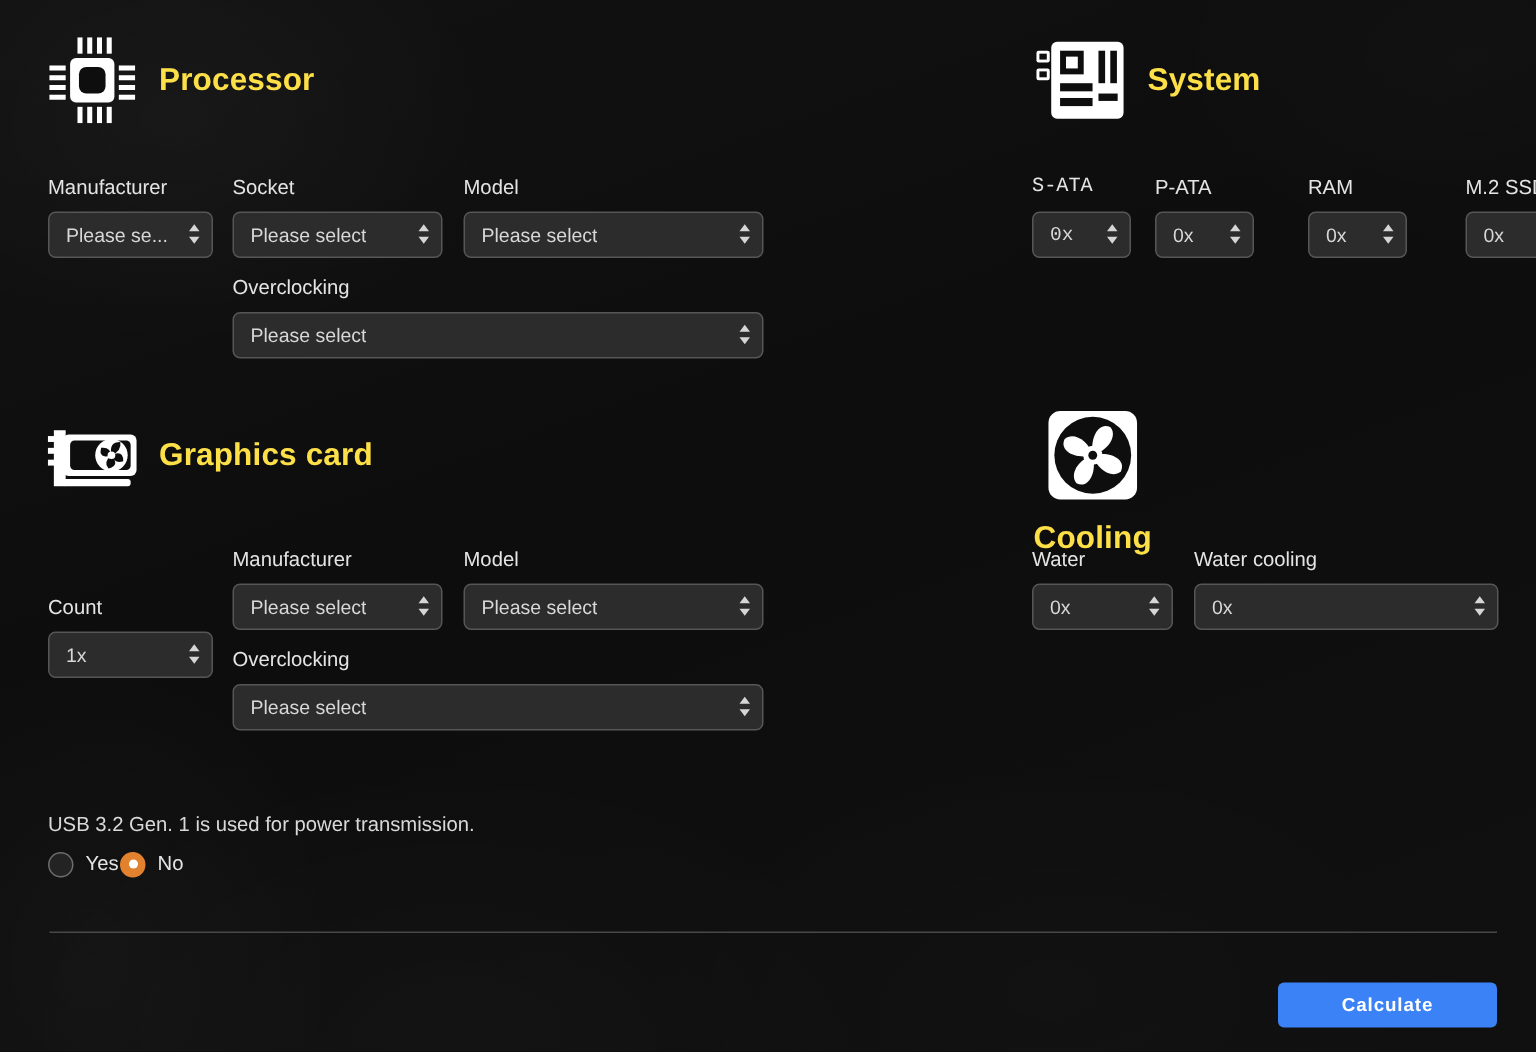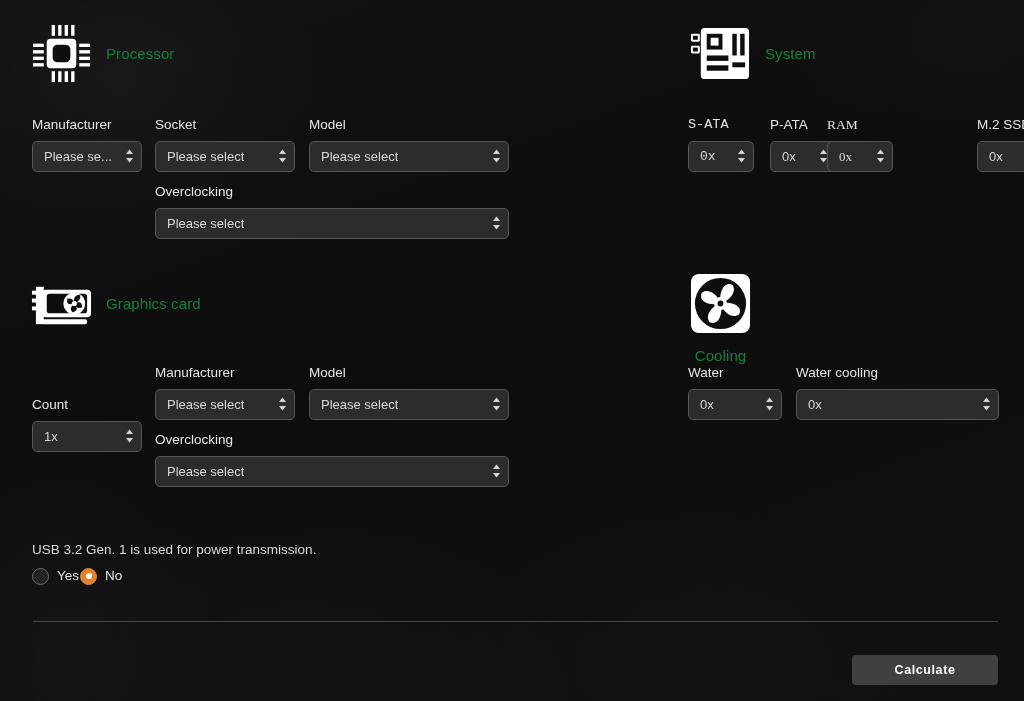--- a/index.html
+++ b/index.html
@@ -47,23 +47,23 @@
     align-items: center;
     gap: 13px;
   }
   .section-icon {
     width: 63px;
     height: 63px;
     flex: 0 0 63px;
     display: block;
   }
   .section-title {
-    font-size: 15px;
-    font-weight: 400;
-    color: #15803d;
+    font-size: 21px;
+    font-weight: 700;
+    color: #fde047;
     letter-spacing: 0.1px;
     line-height: 1;
     white-space: nowrap;
   }
 
   
   .field-label {
     font-size: 13.5px;
     color: #e4e4e4;
     line-height: 1;
@@ -134,21 +134,21 @@
 
   
   .divider {
     height: 1px;
     background: #6b6b6b;
     opacity: 0.62;
   }
   .calc-btn {
     width: 146px;
     height: 30px;
-    background: #404040;
+    background: #3b82f6;
     border: none;
     border-radius: 4px;
     color: #ffffff;
     font-family: "Liberation Sans", sans-serif;
     font-size: 12.5px;
     font-weight: bold;
     letter-spacing: 0.6px;
     cursor: pointer;
     display: flex;
     align-items: center;
@@ -265,21 +265,21 @@
     <div class="field-label">P-ATA</div>
     <div class="select-box">
       <span class="sel-text">0x</span>
       <svg class="sel-arrow" viewBox="0 0 9 15">
         <path d="M4.5 1 L8 5.6 L1 5.6 Z" fill="#d6d6d6"></path>
         <path d="M4.5 14 L8 9.4 L1 9.4 Z" fill="#d6d6d6"></path>
       </svg>
     </div>
   </div>
 
-  <div class="abs" style="left:827px; top:118px; width:66px;font-family:Liberation Serif, serif;">
+  <div class="abs" style="left:872px; top:118px; width:66px;">
     <div class="field-label">RAM</div>
     <div class="select-box">
       <span class="sel-text">0x</span>
       <svg class="sel-arrow" viewBox="0 0 9 15">
         <path d="M4.5 1 L8 5.6 L1 5.6 Z" fill="#d6d6d6"></path>
         <path d="M4.5 14 L8 9.4 L1 9.4 Z" fill="#d6d6d6"></path>
       </svg>
     </div>
   </div>
 

